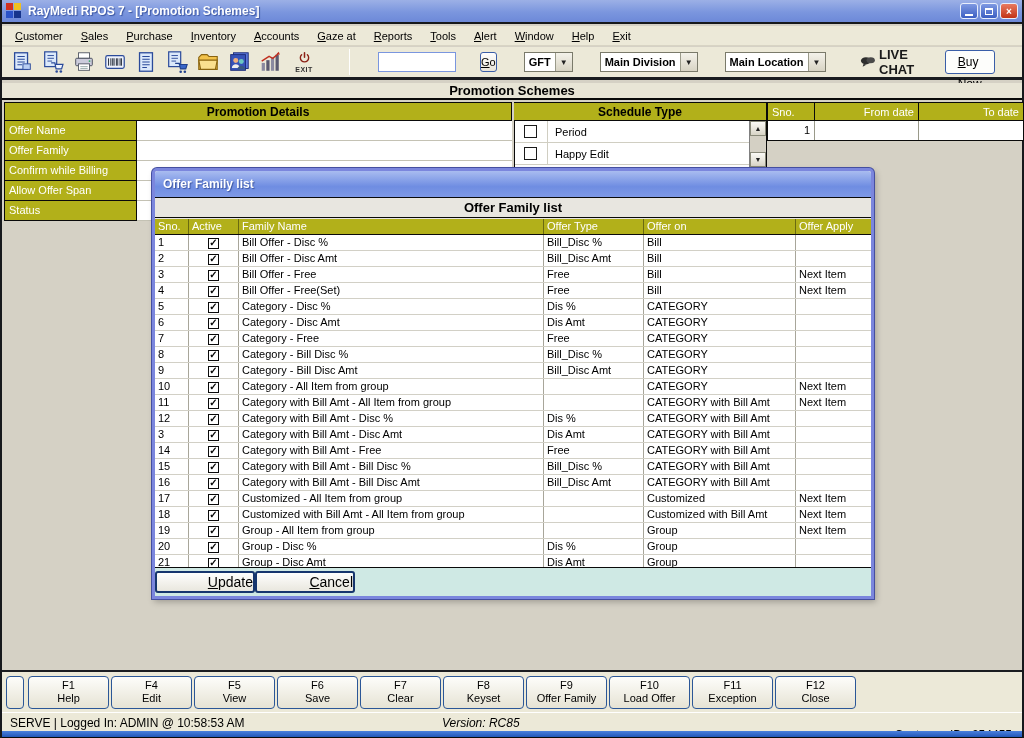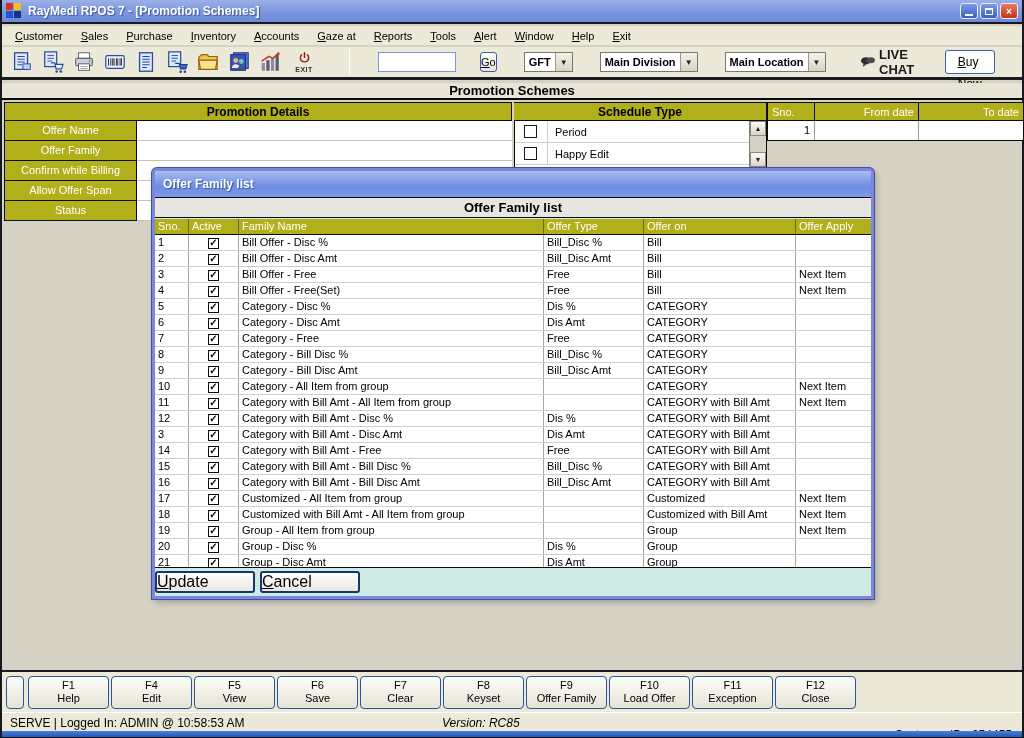--- a/index.html
+++ b/index.html
@@ -45,21 +45,21 @@
 
   
   .page-band { position:absolute; left:0; top:83px; width:100%; height:17px; background:#e8e5d6; border-bottom:2px solid #0a0a0a; text-align:center; font-weight:bold; font-size:13px; line-height:16px; }
 
   .olive { background:#b2b01a; }
   .sec-header { height:19px; text-align:center; font-weight:bold; font-size:12px; line-height:18px; color:#000; border:1px solid #0a0a0a; }
 
   
   .pd { position:absolute; left:2px; top:102px; width:508px; }
   .pd-row { display:flex; height:20px; }
-  .pd-label { width:133px; background:#b2b01a; color:#fff; padding:3px 4px 0 4px; border:1px solid #0a0a0a; border-top:none; font-size:11px;text-align:center; }
+  .pd-label { width:133px; background:#b2b01a; color:#fff; padding:3px 4px 0 4px; border:1px solid #0a0a0a; border-top:none; font-size:11px; }
   .pd-value { flex:1; background:#fff; border-bottom:1px solid #c4c2b4; }
 
   
   .st { position:absolute; left:512px; top:102px; width:253px; }
   .st-list { position:relative; background:#fff; border:1px solid #0a0a0a; border-top:none; height:47px; }
   .st-row { display:flex; align-items:center; height:22px; border-bottom:1px solid #d0cec2; }
   .st-cb { width:13px; height:13px; border:1.5px solid #1a1a1a; background:#fff; margin:0 10px 0 9px; }
   .st-sep { width:1px; align-self:stretch; background:#d0cec2; margin-right:7px; }
   .st-label { font-size:11px; }
   .st-scroll { position:absolute; right:0; top:0; bottom:0; width:17px; background:#d4d0c4; border-left:1px solid #808080; display:flex; flex-direction:column; justify-content:space-between; }
@@ -85,21 +85,21 @@
   .dtable { position:absolute; left:0; top:48px; right:0; bottom:29px; background:#fff; overflow:hidden; }
   .dhead { display:flex; height:16px; background:#b2b01a; color:#fff; border-bottom:1px solid #0a0a0a; }
   .dhead > div { padding:1px 3px 0 3px; border-right:1px solid #6a6a10; font-size:11px; }
   .drow { display:flex; height:16px; border-bottom:1px solid #d2d0c6; background:#fff; }
   .drow > div { padding:1px 3px 0 3px; border-right:1px solid #a8a69a; white-space:nowrap; overflow:hidden; font-size:11px; line-height:13px; }
   .c-sno { width:34px; } .c-act { width:50px; display:flex; justify-content:center; align-items:center; }
   .c-name { width:305px; } .c-type { width:100px; } .c-on { width:152px; } .c-app { flex:1; border-right:none !important; }
   .cb { width:11px; height:11px; border:1.6px solid #0a0a0a; background:#fff; font-size:10px; line-height:8px; text-align:center; font-weight:bold; color:#000; }
   .dlg-footer { position:absolute; left:0; right:0; bottom:0; height:29px; background:#cfe9e4; border-top:1px solid #0a0a0a; display:flex; align-items:center; }
   .dlg-msg { font-weight:bold; font-size:11px; padding-left:7px; flex:1; }
-  .dlg-btn { width:100px; height:22px; margin-right:5px; background:linear-gradient(#fefefd,#e9e7de); border:2px solid #16366e; border-radius:3px; font-size:16px; text-align:left; line-height:18px; cursor:pointer; }
+  .dlg-btn { width:100px; height:22px; background:linear-gradient(#fefefd,#e9e7de); border:2px solid #16366e; border-radius:3px; font-size:14px; text-align:right; line-height:18px; cursor:pointer; }
 
   
   .fkeys { position:absolute; left:0; top:670px; width:100%; height:42px; background:#ece9d8; border-top:2px solid #1a1c20; display:flex; align-items:center; padding:0 4px; }
   .fk-small { width:18px; height:33px; background:linear-gradient(#fdfdfa,#e6e3d4); border:1px solid #2b5797; border-radius:4px; margin-right:4px; }
   .fkey { width:81px; height:33px; background:linear-gradient(#fdfdfa,#e6e3d4); border:1px solid #2b5797; border-radius:4px; margin-right:2px; display:flex; flex-direction:column; align-items:center; justify-content:center; font-size:11px; line-height:13px; cursor:pointer; }
 
   
   .statusbar { position:absolute; left:0; top:712px; width:100%; height:19px; background:#ece9d8; border-top:1px solid #fff; font-size:12px; }
   .sb-left { position:absolute; left:8px; top:3px; }
   .sb-version { position:absolute; left:440px; top:3px;font-style:italic; }

